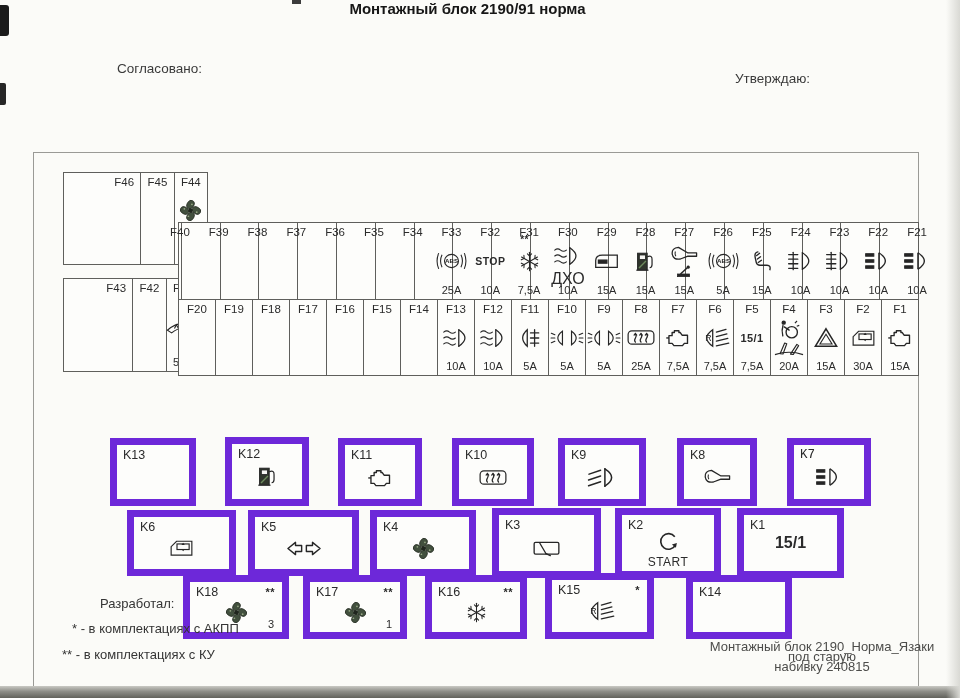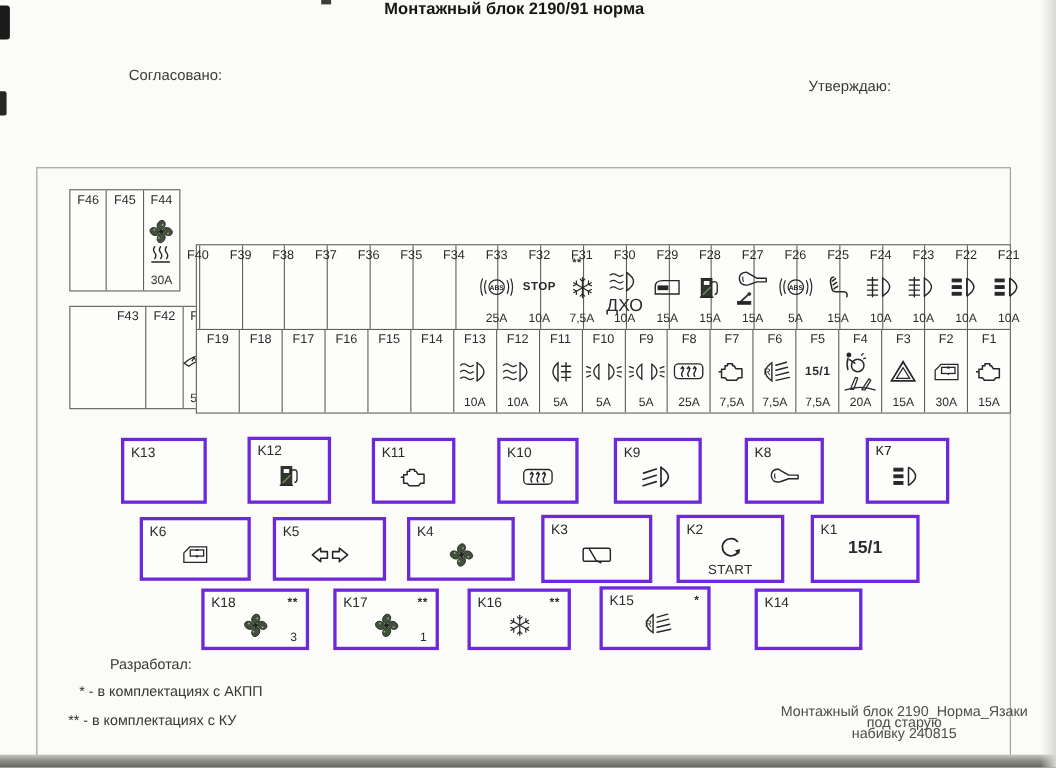--- a/index.html
+++ b/index.html
@@ -10,33 +10,33 @@
   .hdr-text{font-size:13.5px;color:#3a3a3a;}
   #title{left:0;top:131;width:935px;text-align:center;font-size:15px;font-weight:bold;color:#161616;}
   
   #outer-box{left:33px;top:152px;width:884px;height:534px;border:1px solid #9a9a96;}
   
   .fuse-group{display:flex;border:1px solid #5f5f5c;background:#fdfdfb;}
   .fcell{position:relative;flex:1;display:flex;flex-direction:column;align-items:center;
          border-right:1px solid #5f5f5c;padding:3px 0 2px 0;min-width:0;}
   .fcell:last-child{border-right:none;}
   .flabel{font-size:11.5px;line-height:13px;}
-  .ficons{flex:1;display:flex;flex-direction:column;justify-content:center;gap:1px;min-height:0;}
+  .ficons{flex:1;display:flex;flex-direction:column;align-items:center;justify-content:center;gap:1px;min-height:0;}
   .ftext{font-size:10.5px;font-weight:600;letter-spacing:.4px;}
   .ftext.bold151{font-weight:bold;font-size:11px;}
   .fsub{font-size:16px;line-height:11px;}
   .famp{font-size:11px;line-height:13px;}
   .fnote{position:absolute;top:11px;right:1px;font-size:10px;font-weight:bold;letter-spacing:.5px;}
   
   #fuse-table{left:178px;top:222px;width:739px;height:152px;border:1px solid #5f5f5c;background:#fdfdfb;
               display:flex;flex-direction:column;}
   .frow{display:flex;flex:1;}
   .frow:first-child{border-bottom:1px solid #5f5f5c;gap:36px;}
   
-  .relay{position:absolute;border:3px solid #6d28d9;background:#fdfdfb;}
+  .relay{position:absolute;border:7px solid #6d28d9;background:#fdfdfb;margin-top:40px;}
   .relay-label{position:absolute;top:3px;left:6px;font-size:12.5px;}
   .relay-icon{position:absolute;left:0;right:0;top:13px;bottom:3px;display:flex;align-items:center;justify-content:center;gap:2px;}
   .relay-icon.raised{bottom:17px;}
   .relay-text{position:absolute;left:0;right:0;bottom:2px;text-align:center;font-size:12px;letter-spacing:.5px;}
   .relay-big{position:absolute;left:0;right:0;top:0;bottom:0;display:flex;align-items:center;justify-content:center;
              font-size:16px;font-weight:bold;}
   .relay-note{position:absolute;top:4px;right:7px;font-size:11px;font-weight:bold;letter-spacing:.5px;}
   .relay-corner{position:absolute;bottom:2px;right:8px;font-size:11px;}
   .icon{display:inline-flex;line-height:0;}
   
@@ -54,21 +54,21 @@
 <body>
 
 <div id="page">
 
   <div class="abs hdr-text" style="left:117px;top:61px;">Согласовано:</div>
   <div class="abs hdr-text" style="left:735px;top:71px;">Утверждаю:</div>
   <div class="abs" id="title">Монтажный блок 2190/91 норма</div>
 
   <div class="abs" id="outer-box"></div>
 
-  <div class="abs fuse-group" id="left-group-1" style="left:63px;top:172px;width:99px;height:91px;">
+  <div class="abs fuse-group" id="left-group-1" style="left:63px;top:172px;width:99px;height:91px;padding-left:44px;">
       <div class="fcell">
         <div class="flabel">F46</div>
         <div class="ficons"></div>
       </div>
       <div class="fcell">
         <div class="flabel">F45</div>
         <div class="ficons"></div>
       </div>
       <div class="fcell">
         <div class="flabel">F44</div>
@@ -381,20 +381,24 @@
                   <path d="M17 3 L17 21"></path>
                   <path d="M17 3 Q31 12 17 21"></path>
                 </g>
               </svg>
             </span>
           </div>
           <div class="famp">10A</div>
         </div>
       </div>
       <div class="frow">
+        <div class="fcell">
+          <div class="flabel">F20</div>
+          <div class="ficons"></div>
+        </div>
         <div class="fcell">
           <div class="flabel">F19</div>
           <div class="ficons"></div>
         </div>
         <div class="fcell">
           <div class="flabel">F18</div>
           <div class="ficons"></div>
         </div>
         <div class="fcell">
           <div class="flabel">F17</div>

